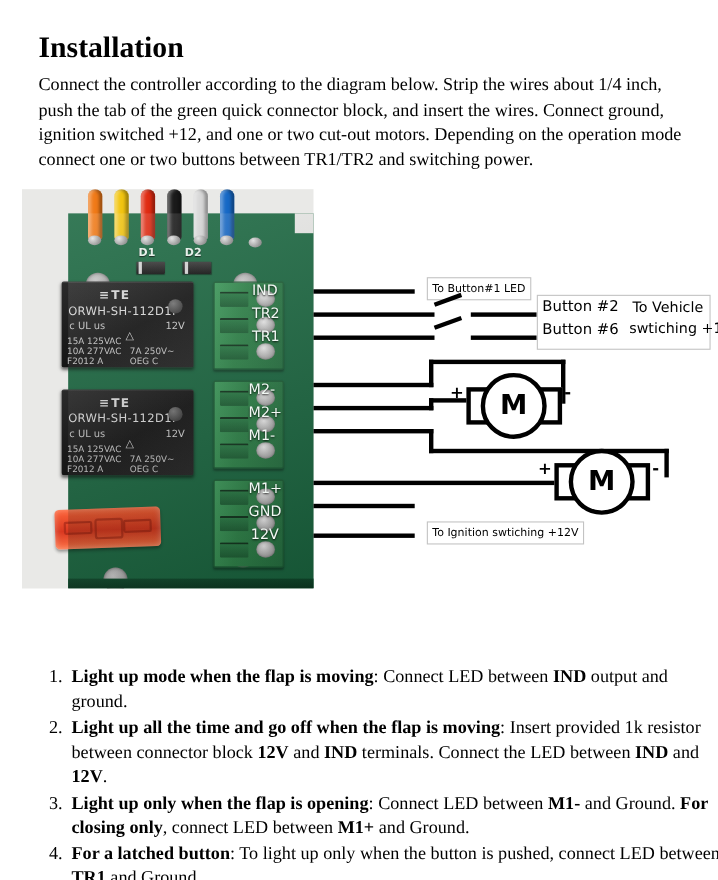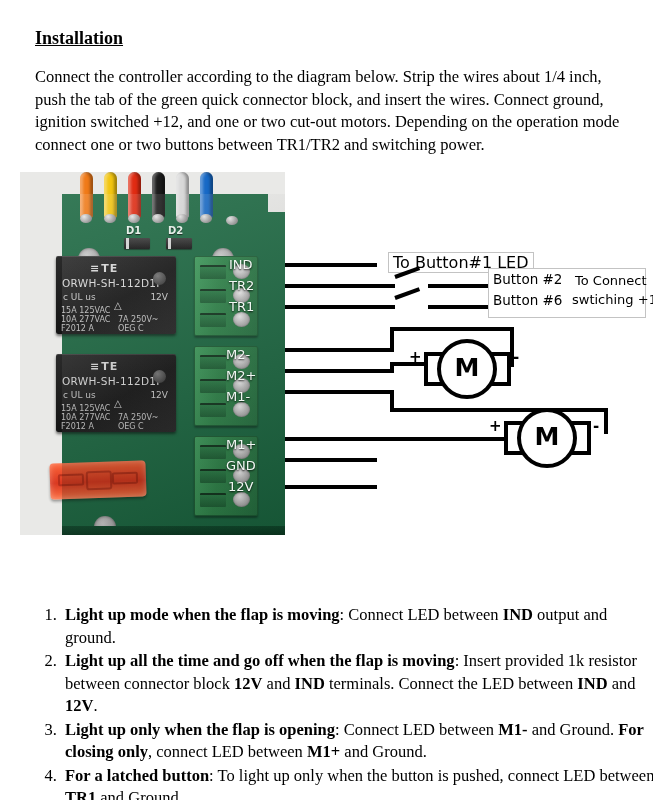--- a/index.html
+++ b/index.html
@@ -10,22 +10,21 @@
     font-family:"Liberation Serif", serif;
     color:#000;
     overflow:hidden;
     position:relative;
   }
   .page{position:relative;width:653px;height:800px;}
 
   
   .heading{
     position:absolute;left:35px;top:28px;
-    font-size:18px;font-weight:bold;
-    text-decoration:underline;
+    font-size:27px;font-weight:bold;
     letter-spacing:0px;
   }
   .intro{
     position:absolute;left:35px;top:66px;width:590px;
     font-size:16.5px;line-height:22.5px;text-align:left;
   }
   .lead{
     position:absolute;left:35px;top:572px;width:590px;
     font-size:16.5px;line-height:22.5px;
   }
@@ -167,21 +166,21 @@
     white-space:nowrap;
   }
 
   
   .sch{position:absolute;left:285px;top:172px;width:368px;height:363px;}
   .ln{position:absolute;background:#000;}
   .hl{height:4px;}
   .vl{width:4px;}
   .box{
     position:absolute;border:1px solid #c3c3c3;background:#fff;
-    font-family:"DejaVu Sans",sans-serif;font-size:16px;color:#000;
+    font-family:"DejaVu Sans",sans-serif;font-size:10px;color:#000;
     padding:1px 4px;white-space:nowrap;line-height:17px;
   }
   .box2{
     position:absolute;border:1px solid #c3c3c3;background:#fff;
     font-family:"DejaVu Sans",sans-serif;font-size:13.5px;color:#000;
     white-space:nowrap;
   }
   .btncell{position:absolute;font-family:"DejaVu Sans",sans-serif;font-size:13.5px;}
   .ign{position:absolute;font-family:"DejaVu Sans",sans-serif;font-size:13px;line-height:16px;}
   .motor{
@@ -331,21 +330,21 @@
 
     <div class="ln hl" style="left:0px;top:133px;width:110px;"></div>
     <div class="swsym" style="left:110px;top:124px;">
         <i></i>
       </div>
     <div class="ln hl" style="left:143px;top:133px;width:60px;"></div>
 
     <div class="box2" style="left:203px;top:96px;width:156px;height:48px;">
       <div class="btncell" style="left:4px;top:2px;">Button #2</div>
       <div class="btncell" style="left:4px;top:23px;">Button #6</div>
-      <div class="ign" style="left:86px;top:4px;">To Connect</div>
+      <div class="ign" style="left:86px;top:4px;">To Vehicle</div>
       <div class="ign" style="left:83px;top:23px;">swtiching +12V</div>
     </div>
 
     <div class="ln hl" style="left:0px;top:176px;width:109px;"></div>
     <div class="ln vl" style="left:105px;top:155px;height:25px;"></div>
     <div class="ln hl" style="left:105px;top:155px;width:124px;"></div>
     <div class="ln vl" style="left:225px;top:155px;height:40px;"></div>
 
     <div class="ln hl" style="left:0px;top:197px;width:109px;"></div>
     <div class="ln vl" style="left:105px;top:190px;height:11px;"></div>
@@ -366,20 +365,21 @@
 
     <div class="term" style="left:219px;top:249px;"></div>
     <div class="motor" style="left:232px;top:236px;">M</div>
     <div class="term" style="left:285px;top:249px;"></div>
     <div class="sign" style="left:204px;top:245px;">+</div>
     <div class="sign" style="left:308px;top:245px;">-</div>
 
     <div class="ln hl" style="left:0px;top:286px;width:92px;"></div>
 
     <div class="ln hl" style="left:0px;top:313px;width:92px;"></div>
+    <div class="box" style="left:103px;top:302px;">To Ignition swtiching +12V</div>
 
   </div>
 
 
   <ol class="modes">
     <li><b>Light up mode when the flap is moving</b><span>: Connect LED between <b>IND</b> output and ground.</span></li>
     <li><b>Light up all the time and go off when the flap is moving</b><span>: Insert provided 1k resistor between connector block <b>12V</b> and <b>IND</b> terminals. Connect the LED between <b>IND</b> and <b>12V</b>.</span></li>
     <li><b>Light up only when the flap is opening</b><span>: Connect LED between <b>M1-</b> and Ground. <b>For closing only</b>, connect LED between <b>M1+</b> and Ground.</span></li>
     <li><b>For a latched button</b><span>: To light up only when the button is pushed, connect LED between <b>TR1</b> and Ground.</span></li>
   </ol>

